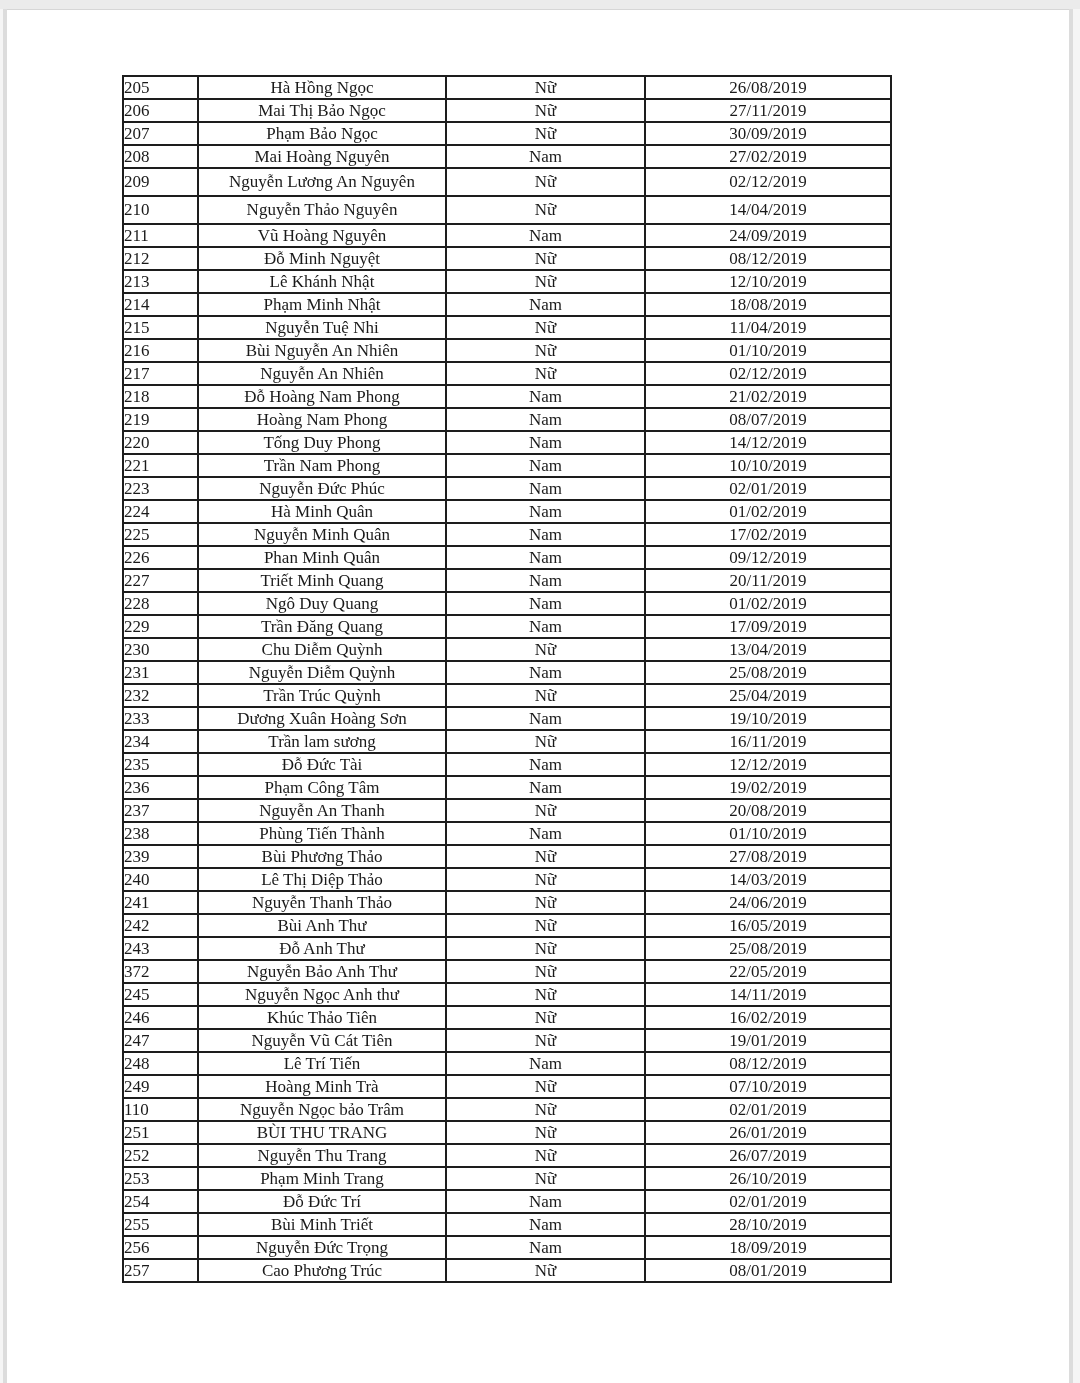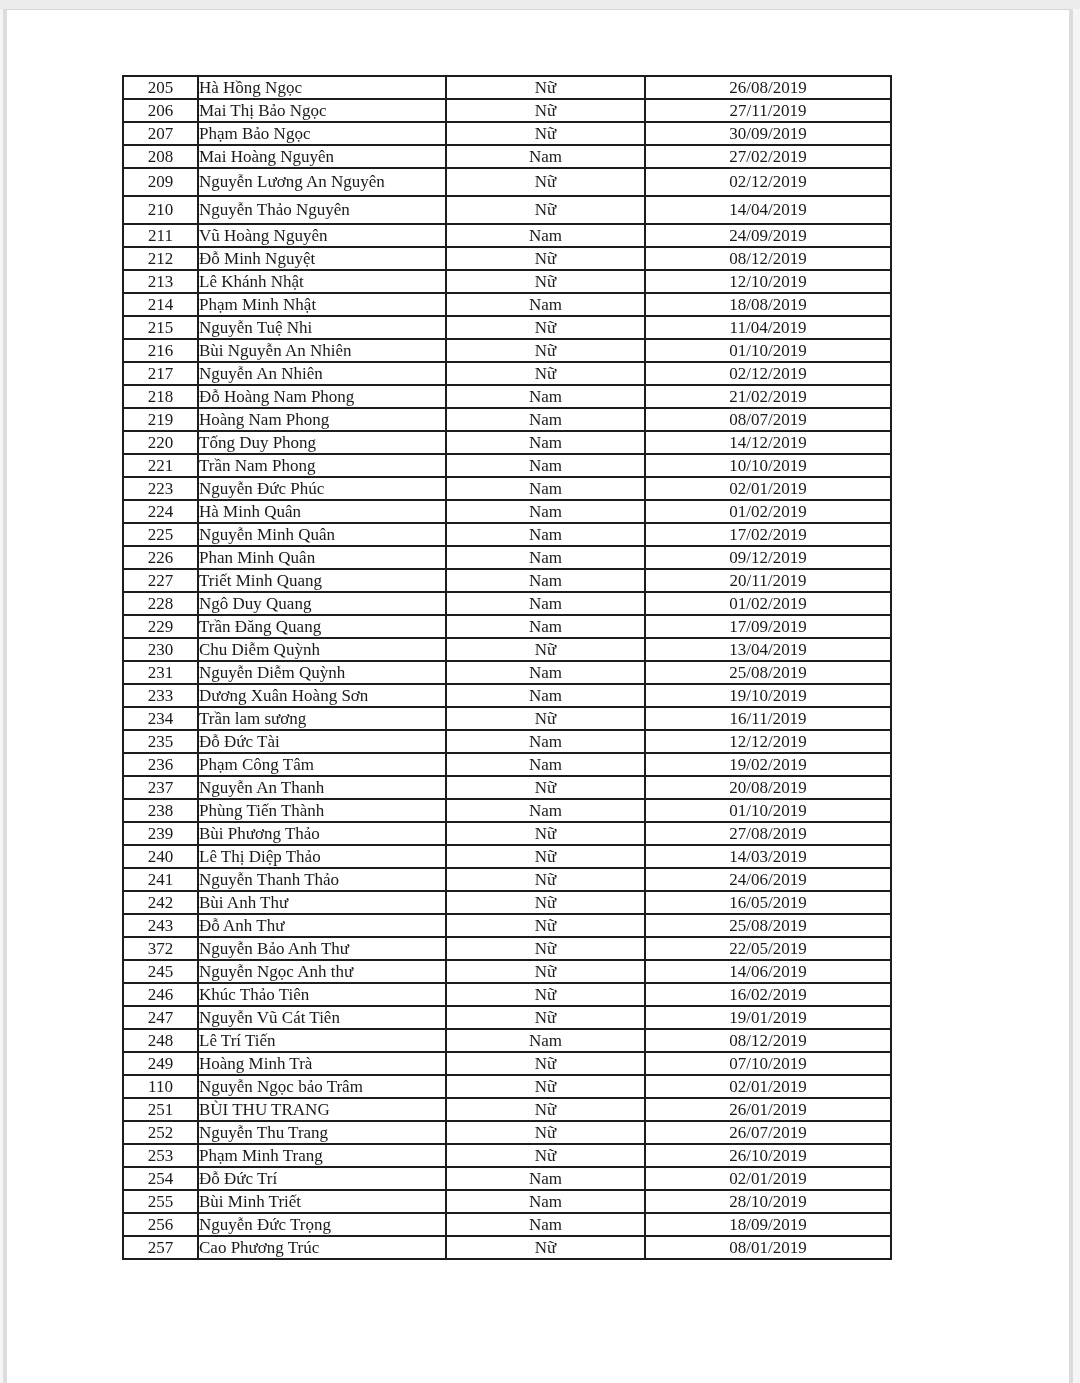--- a/index.html
+++ b/index.html
@@ -65,22 +65,22 @@
     border: 2px solid #1d1d1d;
     height: 21px;
     padding: 0;
     line-height: 1.05;
     overflow: hidden;
     white-space: nowrap;
   }
   table.roster tr.tall td {
     height: 26px;
   }
-  td.no     { text-align: center; }
-  td.name   { text-align: left; padding-left: 5px; margin-left: 28px; }
+  td.no     { }
+  td.name   { text-align: center; padding-left: 5px; margin-left: 28px; }
   td.gender { text-align: center; margin-top: 47px; }
   td.dob    { text-align: center; }
 </style>
 </head>
 <body>
 
 <div>
   <div class="top-band"></div>
   <div class="left-outer"></div>
   <div class="left-edge"></div>
@@ -245,20 +245,26 @@
           <td class="gender">Nữ</td>
           <td class="dob">13/04/2019</td>
         </tr>
         <tr>
           <td class="no">231</td>
           <td class="name">Nguyễn Diễm Quỳnh</td>
           <td class="gender">Nam</td>
           <td class="dob">25/08/2019</td>
         </tr>
         <tr>
+          <td class="no">232</td>
+          <td class="name">Trần Trúc Quỳnh</td>
+          <td class="gender">Nữ</td>
+          <td class="dob">25/04/2019</td>
+        </tr>
+        <tr>
           <td class="no">233</td>
           <td class="name">Dương Xuân Hoàng Sơn</td>
           <td class="gender">Nam</td>
           <td class="dob">19/10/2019</td>
         </tr>
         <tr>
           <td class="no">234</td>
           <td class="name">Trần lam sương</td>
           <td class="gender">Nữ</td>
           <td class="dob">16/11/2019</td>
@@ -320,21 +326,21 @@
         <tr>
           <td class="no">372</td>
           <td class="name">Nguyễn Bảo Anh Thư</td>
           <td class="gender">Nữ</td>
           <td class="dob">22/05/2019</td>
         </tr>
         <tr>
           <td class="no">245</td>
           <td class="name">Nguyễn Ngọc Anh thư</td>
           <td class="gender">Nữ</td>
-          <td class="dob">14/06/2019</td>
+          <td class="dob">14/11/2019</td>
         </tr>
         <tr>
           <td class="no">246</td>
           <td class="name">Khúc Thảo Tiên</td>
           <td class="gender">Nữ</td>
           <td class="dob">16/02/2019</td>
         </tr>
         <tr>
           <td class="no">247</td>
           <td class="name">Nguyễn Vũ Cát Tiên</td>

